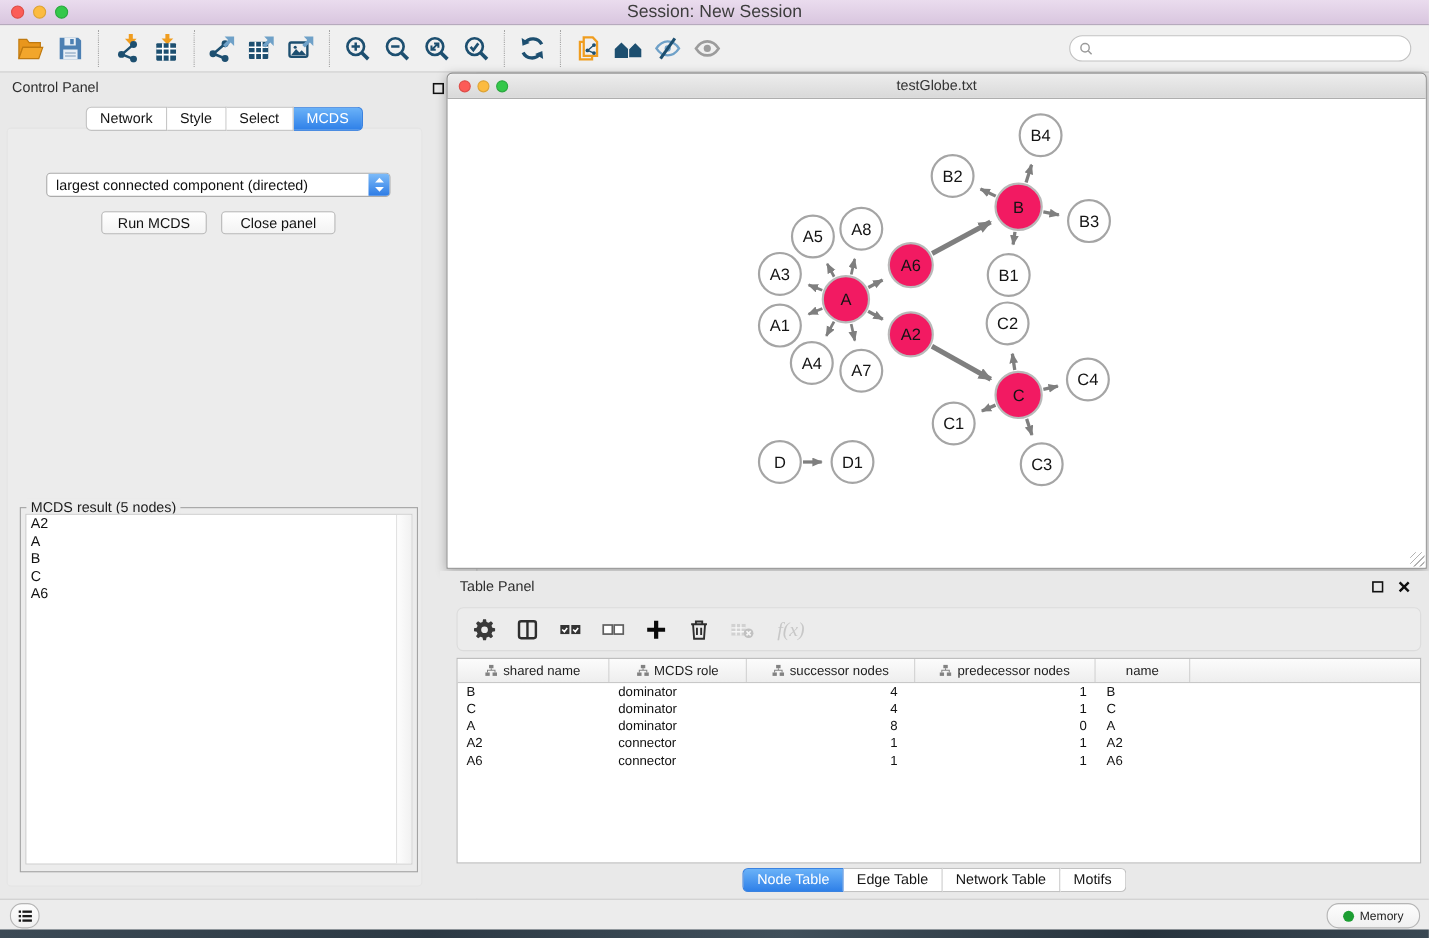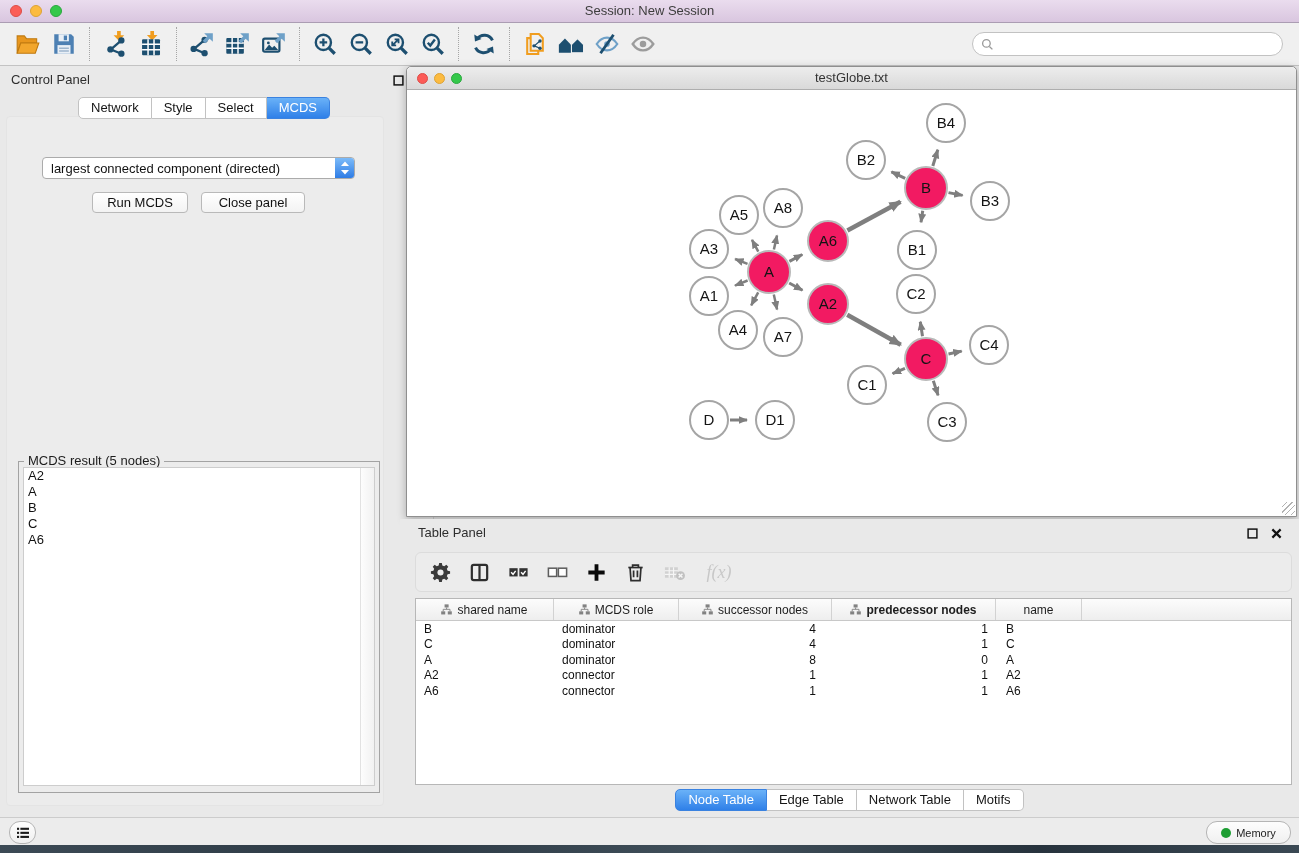--- a/index.html
+++ b/index.html
@@ -1,21 +1,21 @@
 <!DOCTYPE html>
 <html><head>
 <meta charset="utf-8">
 <style>
   html,body{margin:0;padding:0;}
   body{width:1299px;height:853px;position:relative;overflow:hidden;
        font-family:"Liberation Sans",sans-serif;background:#e7e7e7;-webkit-font-smoothing:antialiased;}
   .abs{position:absolute;}
   
   .titlebar{left:0;top:0;width:1299px;height:22px;background:linear-gradient(#eadcee,#d9c6df);border-bottom:1px solid #ab9db3;}
-  .titlebar .title{width:100%;text-align:center;line-height:22px;font-size:13px;color:#3d3d3d;}
+  .titlebar .title{width:100%;text-align:center;line-height:22px;font-size:16px;color:#3d3d3d;}
   .tl{top:5px;width:12px;height:12px;border-radius:50%;box-sizing:border-box;}
   .tl.r{left:10px;background:#fb5d57;border:1px solid #dd4d46;}
   .tl.y{left:30px;background:#fcbb40;border:1px solid #dda335;}
   .tl.g{left:50px;background:#34c84a;border:1px solid #2aa83f;}
   
   .toolbar{left:0;top:23px;width:1299px;height:43px;background:#f0f0f0;border-bottom:1px solid #c3c3c3;
            display:flex;align-items:center;padding:0 10px;box-sizing:border-box;}
   .tb-btn{width:36px;height:36px;display:flex;align-items:center;justify-content:center;border-radius:4px;}
   .tb-sep{width:0;height:34px;margin:0 7px;border-left:1px dotted #a6a6a6;}
   .tb-search{margin-left:auto;margin-right:6px;width:293px;height:22px;background:#fff;border:1px solid #c2c2c2;
@@ -578,21 +578,21 @@
               <g fill="#828282">
                 <rect x="3.9" y="0.4" width="4.4" height="3.4"></rect>
                 <rect x="0.2" y="8" width="4.4" height="3.4"></rect>
                 <rect x="7.4" y="8" width="4.4" height="3.4"></rect>
               </g>
               <path d="M6.1 3.8v2M2.4 8V5.8h7.4V8" stroke="#828282" fill="none"></path>
             </svg>
           </span>
           <span>successor nodes</span>
         </div>
-        <div class="th" style="width: 164px; font-weight: bold;">
+        <div class="th" style="width: 164px;">
           <span class="icon">
             <svg width="11" height="11" viewBox="0 0 12 12">
               <g fill="#828282">
                 <rect x="3.9" y="0.4" width="4.4" height="3.4"></rect>
                 <rect x="0.2" y="8" width="4.4" height="3.4"></rect>
                 <rect x="7.4" y="8" width="4.4" height="3.4"></rect>
               </g>
               <path d="M6.1 3.8v2M2.4 8V5.8h7.4V8" stroke="#828282" fill="none"></path>
             </svg>
           </span>

